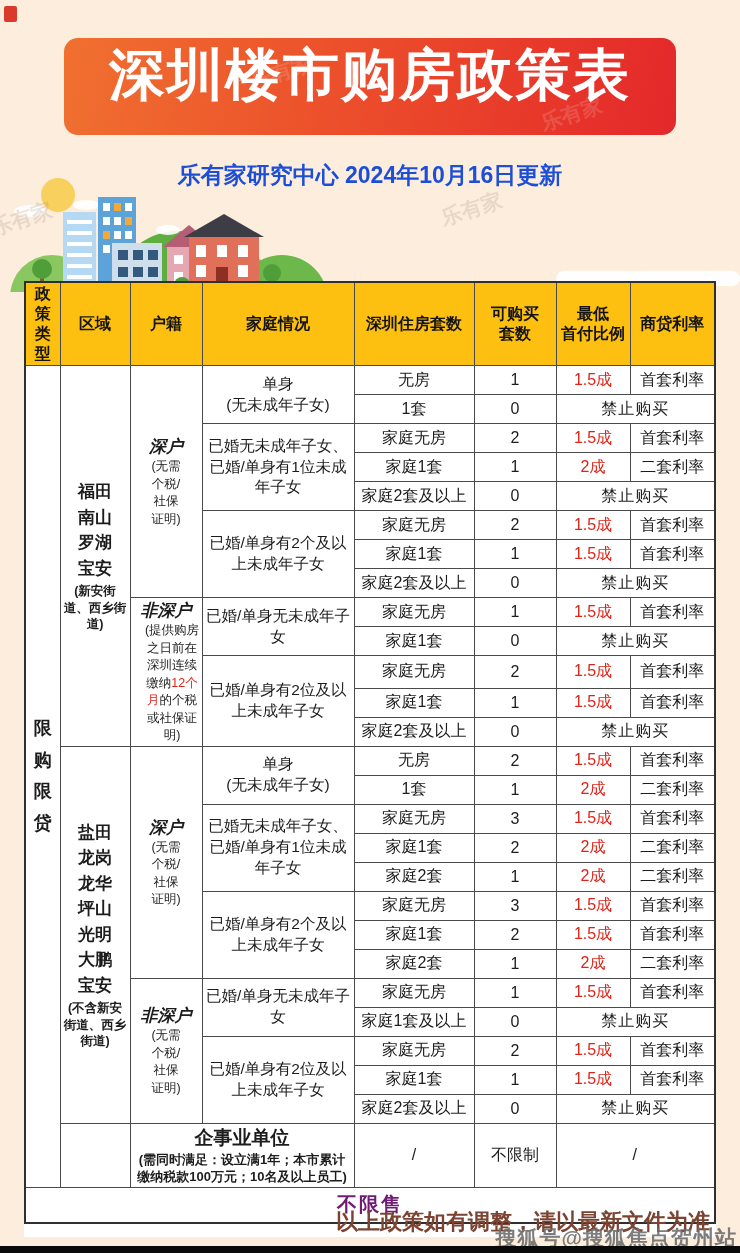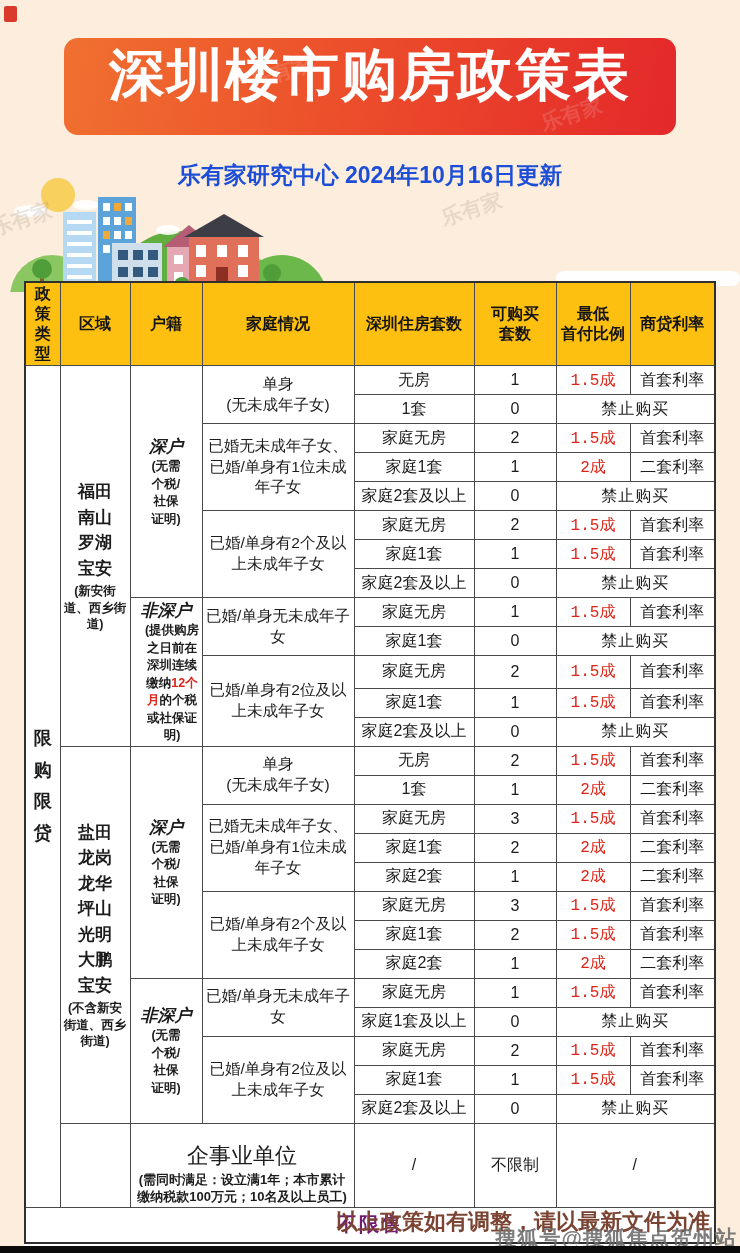--- a/index.html
+++ b/index.html
@@ -29,26 +29,26 @@
   thead tr{height:56px;}
   thead th{background:#fdc010;font-size:16px;font-weight:bold;line-height:1.25;white-space:pre-line;color:#141414;}
   tbody tr{height:29px;}
   tr.ent-row{height:62px;}
   tr.nolimit-row{height:36px;}
   td{font-size:16px;background:#ffffff;}
   td.policy{font-size:18px;font-weight:bold;white-space:pre-line;line-height:1.75;}
   .rg-names{font-size:17px;font-weight:bold;line-height:1.5;white-space:pre-line;}
   .rg-note{font-size:12.5px;font-weight:bold;line-height:1.3;margin-top:2px;}
   .hk-label{font-size:17px;font-weight:bold;font-style:italic;}
-  .hk-note{font-size:12.5px;font-weight:bold;line-height:1.4;white-space:pre-line;}
+  .hk-note{font-size:12.5px;font-weight:normal;line-height:1.4;white-space:pre-line;}
   .hk-note-wrap{white-space:normal;padding-left:12px;}
   td.fam{font-size:15.5px;line-height:1.35;white-space:pre-line;}
-  td.down{color:#dd2418;font-family:Liberation Mono, monospace;}
+  td.down{color:#dd2418;}
   td.ban{letter-spacing:1px;}
-  .ent-label{font-size:22px;font-weight:normal;margin-top:16px;}
+  .ent-label{font-size:19px;font-weight:bold;}
   .ent-note{font-size:13px;font-weight:bold;line-height:1.35;}
   td.nolimit{color:#701a75;font-size:20px;font-weight:bold;letter-spacing:2px;margin-left:36px;}
   .red{color:#dd2418;}
   
   .footer-note{position:absolute;right:30px;top:1207px;font-size:22px;font-weight:bold;color:#7b4331;}
   .black-bar{position:absolute;left:0;bottom:0;width:740px;height:7px;background:#0a0a0a;}
 </style>
 </head>
 <body>
 

